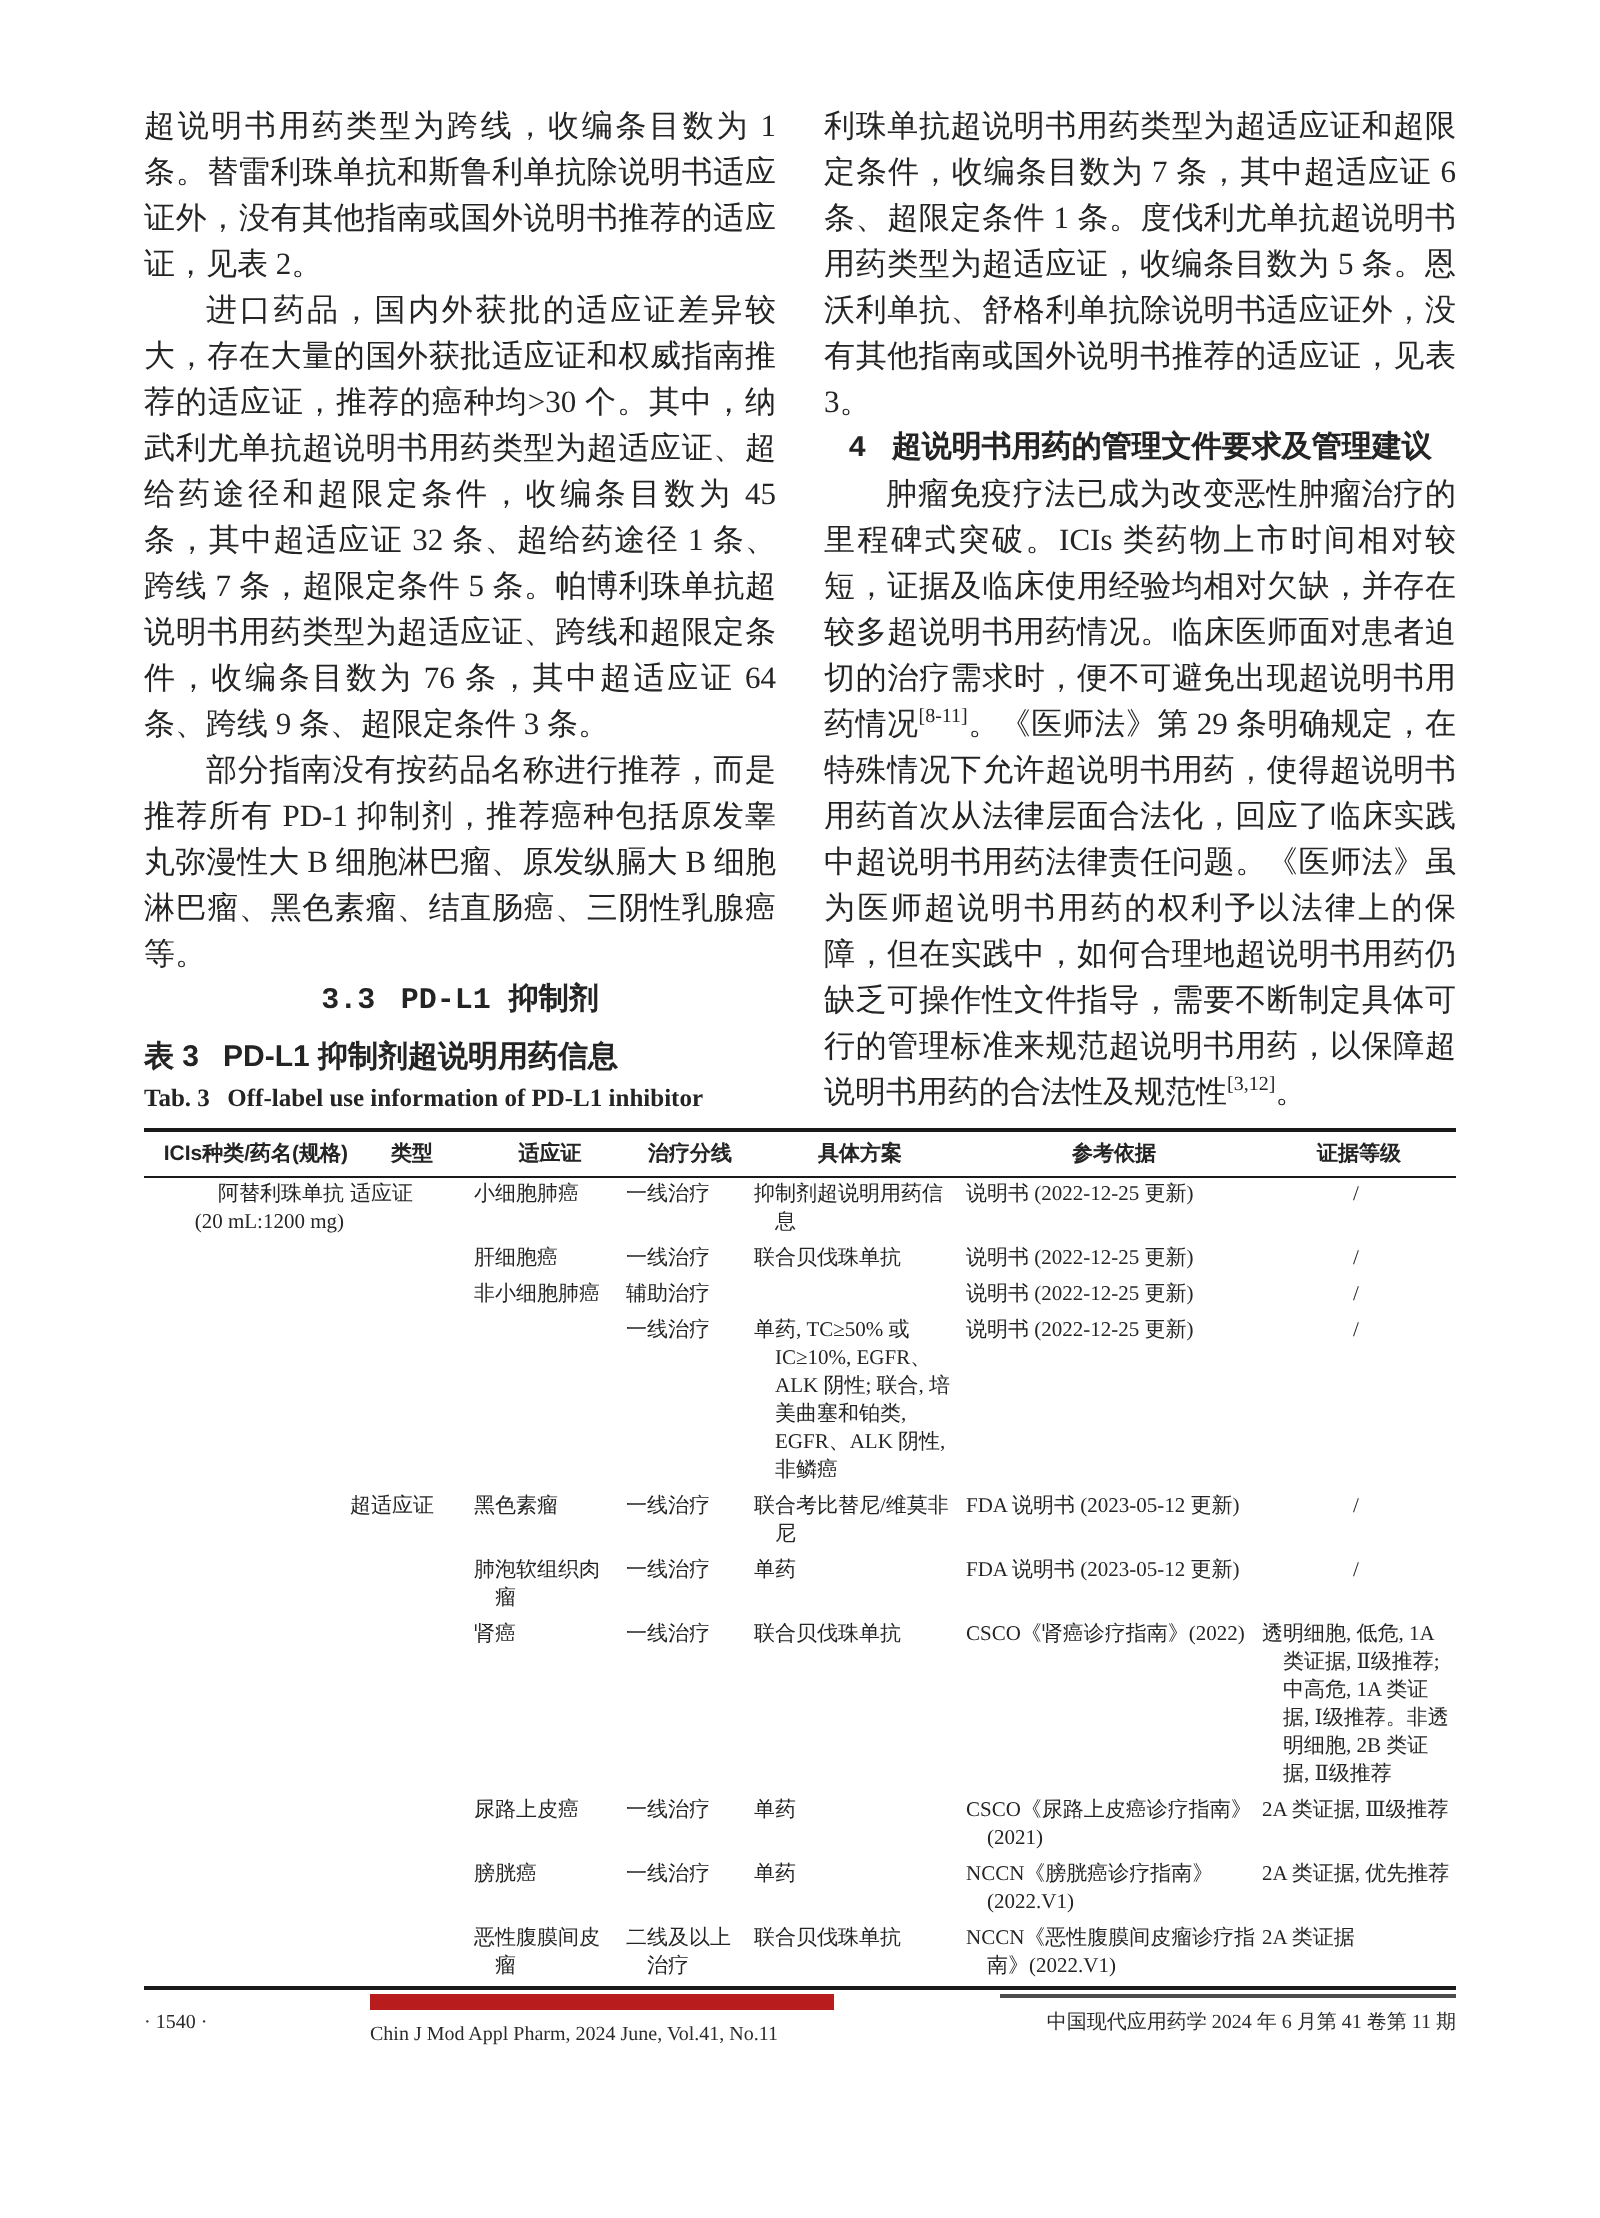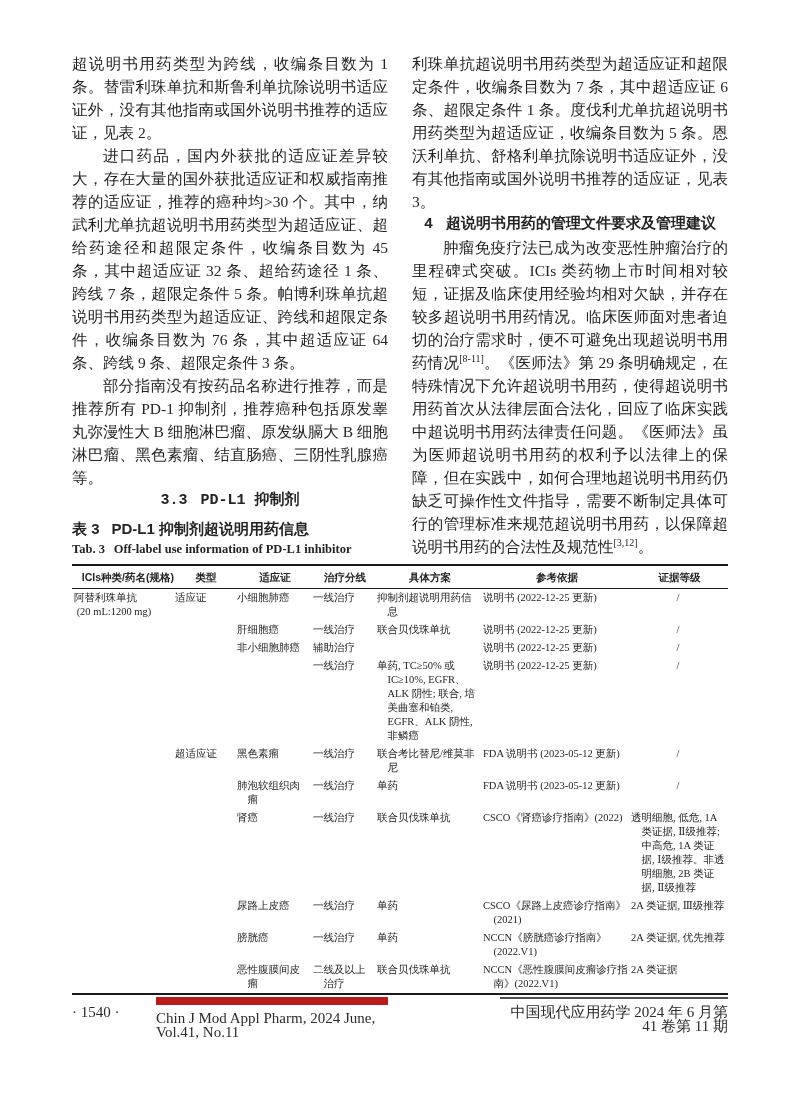--- a/index.html
+++ b/index.html
@@ -31,28 +31,28 @@
     font-size:10.5px; line-height:14px; color:#242424;
     border-top:2px solid #1a1a1a; border-bottom:2px solid #1a1a1a;
   }
   table.datatable thead th {
     font-family:"Liberation Sans","DejaVu Sans",sans-serif; font-weight:bold;
     text-align:center; padding:4px 1px; border-bottom:1px solid #1a1a1a;
     overflow:hidden;
   }
   table.datatable thead th.h0 { text-align:right; padding-left:2px; }
   table.datatable td { vertical-align:top; padding:2px 3px 2px 0; }
-  table.datatable td.c0 { white-space:pre-line; padding-left:2px; }
+  table.datatable td.c0 { white-space:pre-line; padding-left:2px;text-align:right; }
   table.datatable td.hang { padding-left:1em; text-indent:-1em; }
   table.datatable td.slash { text-align:center; padding-left:0; text-indent:0; }
 
   
   .footer {
     position:absolute; top:997px; left:72px; width:656px; display:flex;
-    font-size:15px; line-height:14px; color:#2b2b2b;
+    font-size:10px; line-height:14px; color:#2b2b2b;gap:29px;
   }
   .footer .pagenum { width:84px; padding-top:8px; }
   .footer .f-en { width:232px; border-top:8px solid #b91c1c; padding-top:6px; }
   .footer .f-zh { margin-left:auto; width:228px; border-top:2px solid #4d4d4d; padding-top:6px; text-align:right;font-family:Liberation Serif, serif; }
 </style>
 </head>
 <body>
 
 <div class="page">
 

